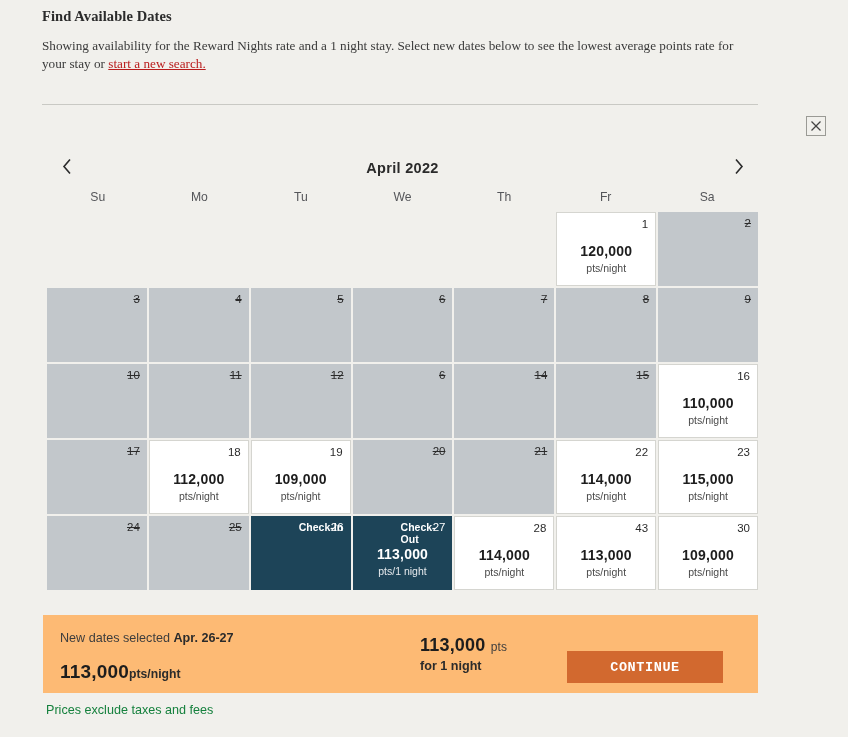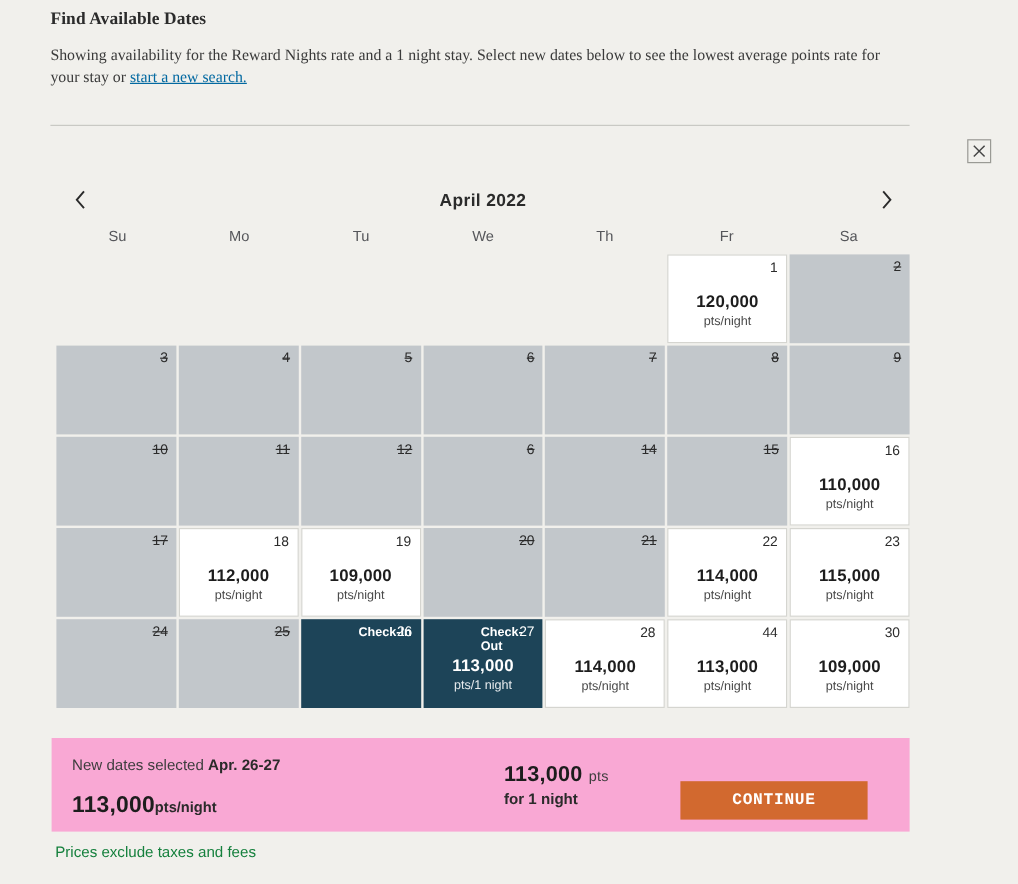--- a/index.html
+++ b/index.html
@@ -31,21 +31,21 @@
     margin: 0 0 12px 0;
     letter-spacing: .1px;
   }
   .intro {
     font-size: 13.2px;
     line-height: 18px;
     color: #3a3a3a;
     margin: 0;
   }
   .intro-link {
-    color: #0369a1;
+    color: #b91c1c;
     text-decoration: underline;
     cursor: pointer;
     text-align: center;
   }
 
   .divider {
     position: absolute;
     left: 42px;
     top: 104px;
     width: 716px;
@@ -187,21 +187,21 @@
     margin-left: 41px;
   }
 
   
   .summary {
     position: absolute;
     left: 43px;
     top: 615px;
     width: 715px;
     height: 78px;
-    background: #f9a8d4;
+    background: #fdba74;
     box-sizing: border-box;
   }
   .sum-left {
     position: absolute;
     left: 17px;
     top: 16px;
   }
   .sum-left .line1 {
     font-size: 12.6px;
     color: #3d3d3d;
@@ -432,21 +432,21 @@
         </div>
       </div>
       <div class="cell available">
         <span class="daynum">28</span>
         <div class="price">
           <span class="pts">114,000</span>
           <span class="unit">pts/night</span>
         </div>
       </div>
       <div class="cell available">
-        <span class="daynum">44</span>
+        <span class="daynum">43</span>
         <div class="price">
           <span class="pts">113,000</span>
           <span class="unit">pts/night</span>
         </div>
       </div>
       <div class="cell available">
         <span class="daynum">30</span>
         <div class="price">
           <span class="pts">109,000</span>
           <span class="unit">pts/night</span>

